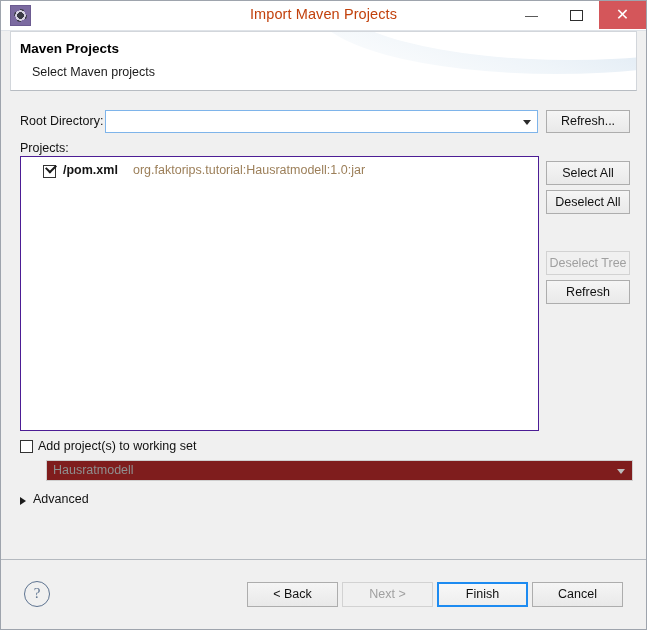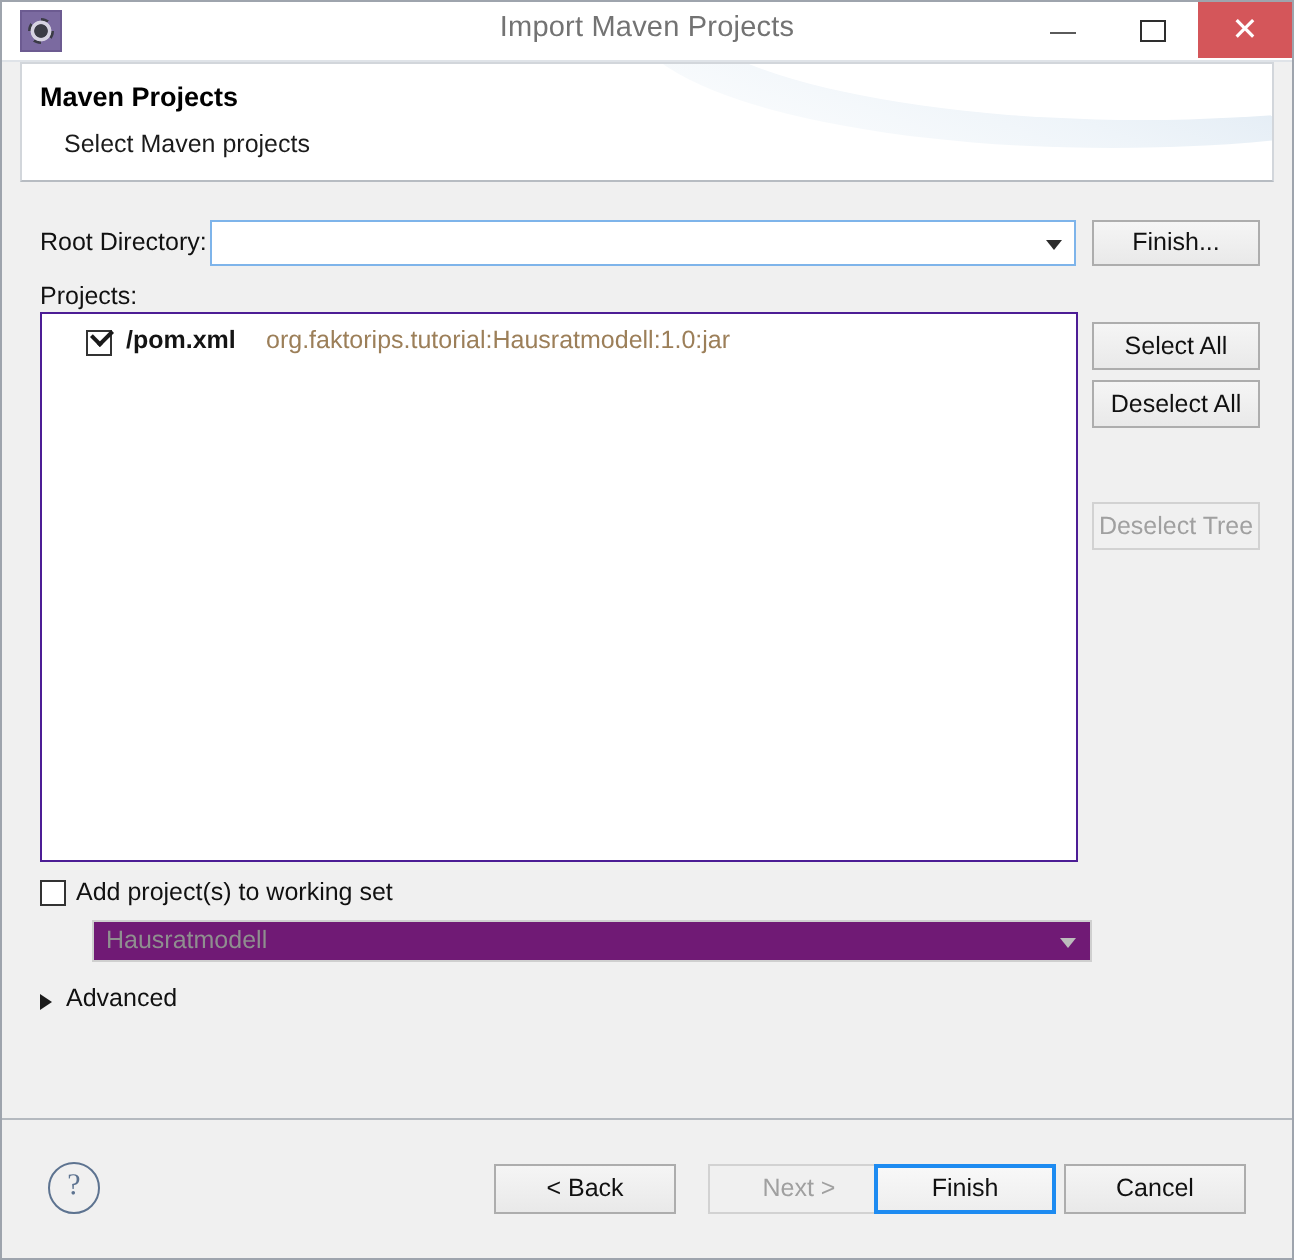--- a/index.html
+++ b/index.html
@@ -49,21 +49,21 @@
                      #3b3b46 25% 35%, rgba(0,0,0,0) 35% 50%,
                      #3b3b46 50% 60%, rgba(0,0,0,0) 60% 75%,
                      #3b3b46 75% 85%, rgba(0,0,0,0) 85% 100%);
     border-radius: 50%;
   }
   .title-text {
     position: absolute;
     left: 0; right: 0; top: 5px;
     text-align: center;
     font-size: 14.5px;
-    color: #737373;
+    color: #c2410c;
     letter-spacing: 0.1px;
   }
   .win-btn {
     position: absolute;
     top: 0;
     height: 28px;
     width: 45px;
     cursor: default;
   }
   .win-btn.min { right: 92px; }
@@ -270,22 +270,22 @@
     position: absolute;
     left: 18px; top: 0px;
     font-size: 12.5px;
     color: #111111;
     white-space: nowrap;
   }
 
   #ws-combo {
     position: absolute;
     left: 45px; top: 459px;
-    width: 500px; height: 21px;
-    background: #701a75;
+    width: 587px; height: 21px;
+    background: #7f1d1d;
     border: 1px solid #cfcfcf;
     box-sizing: border-box;
   }
   #ws-combo .val {
     position: absolute;
     left: 6px; top: 2px;
     font-size: 12.5px;
     color: #8f8f8f;
   }
   #ws-combo .arrow {
@@ -339,21 +339,21 @@
     border: 1.6px solid #5d7390;
     box-sizing: border-box;
     color: #5d7390;
     font-size: 15px;
     text-align: center;
     line-height: 23px;
     font-family: "Liberation Serif", serif;
   }
   .foot-btn { top: 581px; height: 25px; width: 91px; }
   #btn-back   { left: 246px; }
-  #btn-next   { left: 353px; text-align: center; }
+  #btn-next   { left: 341px; text-align: center; }
   #btn-finish { left: 436px; }
   #btn-cancel { left: 531px; }
 </style>
 </head>
 <body>
 
 <div id="window">
 
   <div class="titlebar">
     <div class="app-icon">
@@ -380,37 +380,38 @@
   </div>
 
   <div class="content"></div>
 
   <div class="lbl" id="lbl-root">Root Directory:</div>
 
   <div class="combo" id="root-combo">
     <div class="combo-arrow"></div>
   </div>
 
-  <button class="btn" id="btn-browse">Finish...</button>
+  <button class="btn" id="btn-browse">Refresh...</button>
 
   <div class="lbl" id="lbl-projects">Projects:</div>
 
   <div id="list-panel">
     <div class="list-row">
       <div class="list-check">
         <div class="tick"></div>
       </div>
       <div class="list-name">/pom.xml</div>
       <div class="list-coords">org.faktorips.tutorial:Hausratmodell:1.0:jar</div>
     </div>
   </div>
 
   <button class="btn side-btn" id="btn-select-all">Select All</button>
   <button class="btn side-btn" id="btn-deselect-all">Deselect All</button>
   <button class="btn side-btn disabled" id="btn-deselect-tree">Deselect Tree</button>
+  <button class="btn side-btn" id="btn-refresh">Refresh</button>
 
   <div class="check-row">
     <div class="cbox"></div>
     <div class="clabel">Add project(s) to working set</div>
   </div>
 
   <div id="ws-combo">
     <div class="val">Hausratmodell</div>
     <div class="arrow"></div>
   </div>

